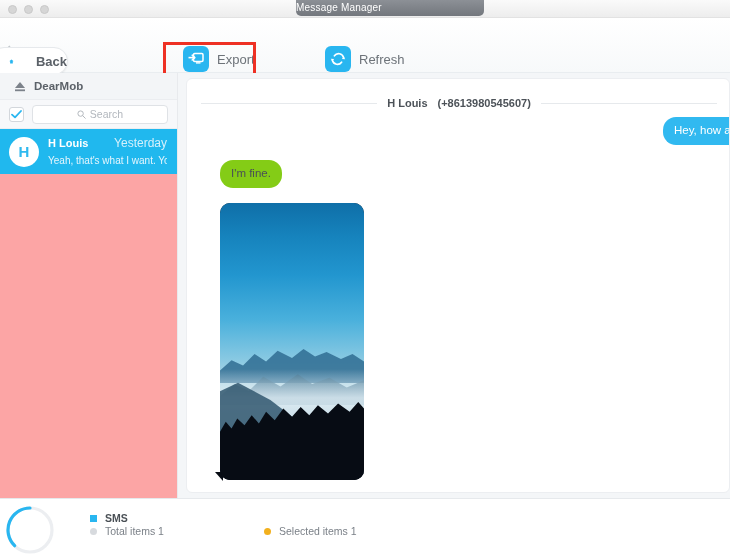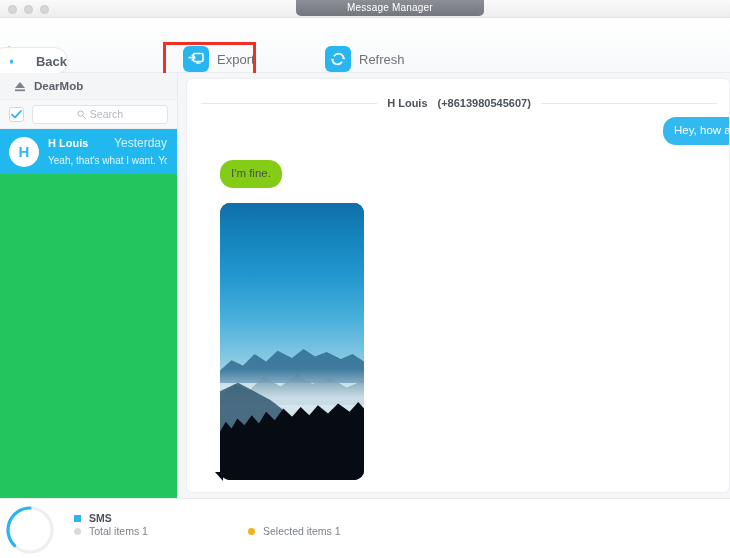--- a/index.html
+++ b/index.html
@@ -24,21 +24,21 @@
     border-bottom: 1px solid #e2e2e2;
   }
   .traffic { position: absolute; top: 5px; left: 8px; display: flex; gap: 7px; }
   .tl { width: 9px; height: 9px; border-radius: 50%; background: #d6d6d6;
         border: 1px solid #c9c9c9; }
   .win-tab {
     position: absolute; top: 0px; left: 296px;
     width: 188px; height: 16px;
     background: linear-gradient(#8c9096, #73777d);
     border-radius: 0 0 5px 5px;
-    color: #ffffff; font-size: 10px; line-height: 16px; text-align: center;
+    color: #ffffff; font-size: 10px; line-height: 16px; 
     letter-spacing: .2px;
   }
 
   
   .toolbar {
     position: absolute; top: 18px; left: 0;
     width: 730px; height: 55px;
     background: linear-gradient(#ffffff, #f7f9fa);
     border-bottom: 1px solid #e9edf0;
   }
@@ -77,21 +77,21 @@
     width: 93px; height: 46px;
     border: 3px solid #ee3124;
     background: transparent;
     pointer-events: none;
   }
 
   
   .sidebar {
     position: absolute; top: 73px; left: 0;
     width: 178px; height: 425px;
-    background: #22c55e;
+    background: #fca5a5;
     border-right: 1px solid #e8eaed;
   }
   .device-row {
     height: 27px; display: flex; align-items: center; gap: 8px;
     padding-left: 14px;
     border-bottom: 1px solid #ebedf0;
     background: #f3f5f7;
   }
   .device-name { font-size: 11.5px; font-weight: bold; color: #5b6168; }
   .search-row {
@@ -236,21 +236,21 @@
     position: absolute; top: 6px; left: 5px;
     width: 50px; height: 50px; border-radius: 50%;
     background: #ffffff;
     display: flex; flex-direction: column; align-items: center; justify-content: center;
   }
   .storage .ring { position: absolute; inset: 0; }
   .st-free { font-size: 6.5px; color: #9aa0a6; margin-bottom: -1px; }
   .st-val  { font-size: 13px; color: #4a5056; line-height: 1.1; }
   .st-unit { font-size: 8px; font-weight: bold; color: #4a5056; }
 
-  .legend { position: absolute; top: 13px; left: 74px; }
+  .legend { position: absolute; top: 13px; left: 90px; }
   .lg-row { display: flex; align-items: center; }
   .dot { width: 7px; height: 7px; margin-right: 8px; flex: none; }
   .dot-sq { background: #29b6f0; }
   .dot-c1 { background: #d7dade; border-radius: 50%; }
   .dot-c2 { background: #f2b01e; border-radius: 50%; }
   .lg-sms { font-size: 10.5px; font-weight: bold; color: #4a5056; }
   .lg-txt { font-size: 10.5px; color: #7b8188; }
   .lg-row2 { margin-top: 1px; display: flex; align-items: center; }
   .lg-total { display: flex; align-items: center; width: 174px; }
   .lg-sel { display: flex; align-items: center; }

